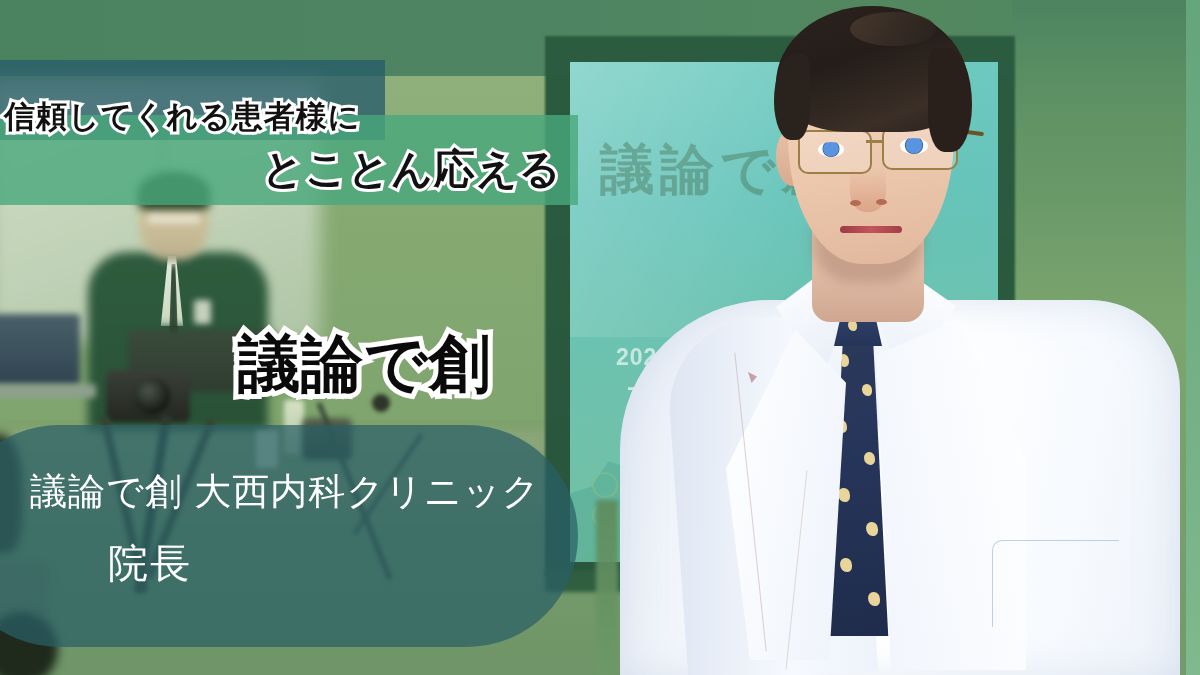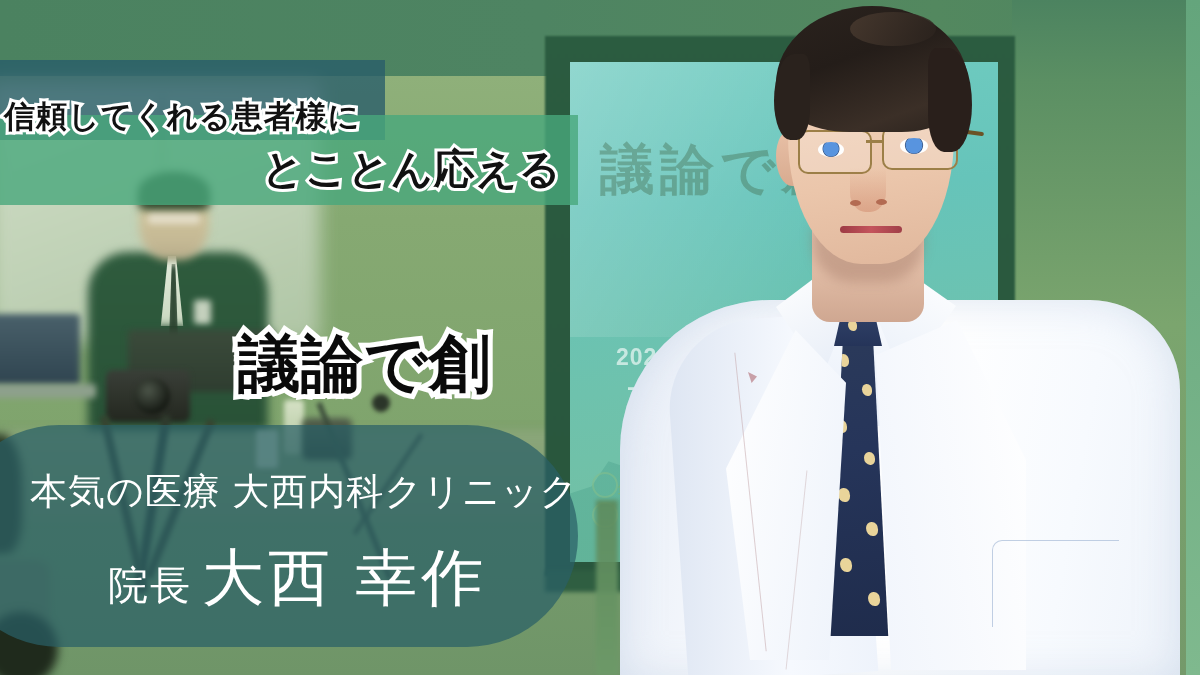--- a/index.html
+++ b/index.html
@@ -391,21 +391,21 @@
     position:absolute;left:-52px;top:425px;width:630px;height:222px;
     border-radius:118px;
     background:rgba(41,96,103,.72);
   }
   .org{
     position:absolute;left:30px;top:467px;white-space:nowrap;
     font-size:37px;color:#fff;font-weight:400;letter-spacing:1px;
   }
   .chief-wrap{
     position:absolute;left:108px;top:536px;white-space:nowrap;
-    display:flex;align-items:baseline;gap:10px;color:#fff;font-weight:400;
+    display:flex;align-items:baseline;gap:18px;color:#fff;font-weight:400;
   }
   .chief{font-size:40px;letter-spacing:2px;}
   .name{font-size:62px;letter-spacing:4px;}
 </style>
 </head>
 <body>
 
 <div class="stage">
 
   <div class="photo">
@@ -522,19 +522,18 @@
   </div>
 
   <div class="band-dark"></div>
   <div class="band-light"></div>
 
   <div class="line1">信頼してくれる患者様に</div>
   <div class="line2">とことん応える</div>
   <div class="line4">議論で創</div>
 
   <div class="pill"></div>
-  <div class="org">本気の医療 大西内科クリニック</div>
+  <div class="org">議論で創 大西内科クリニック</div>
   <div class="chief-wrap">
     <span class="chief">院長</span>
-    <span class="name">大西 幸作</span>
   </div>
 
 </div>
 
 </body></html>

